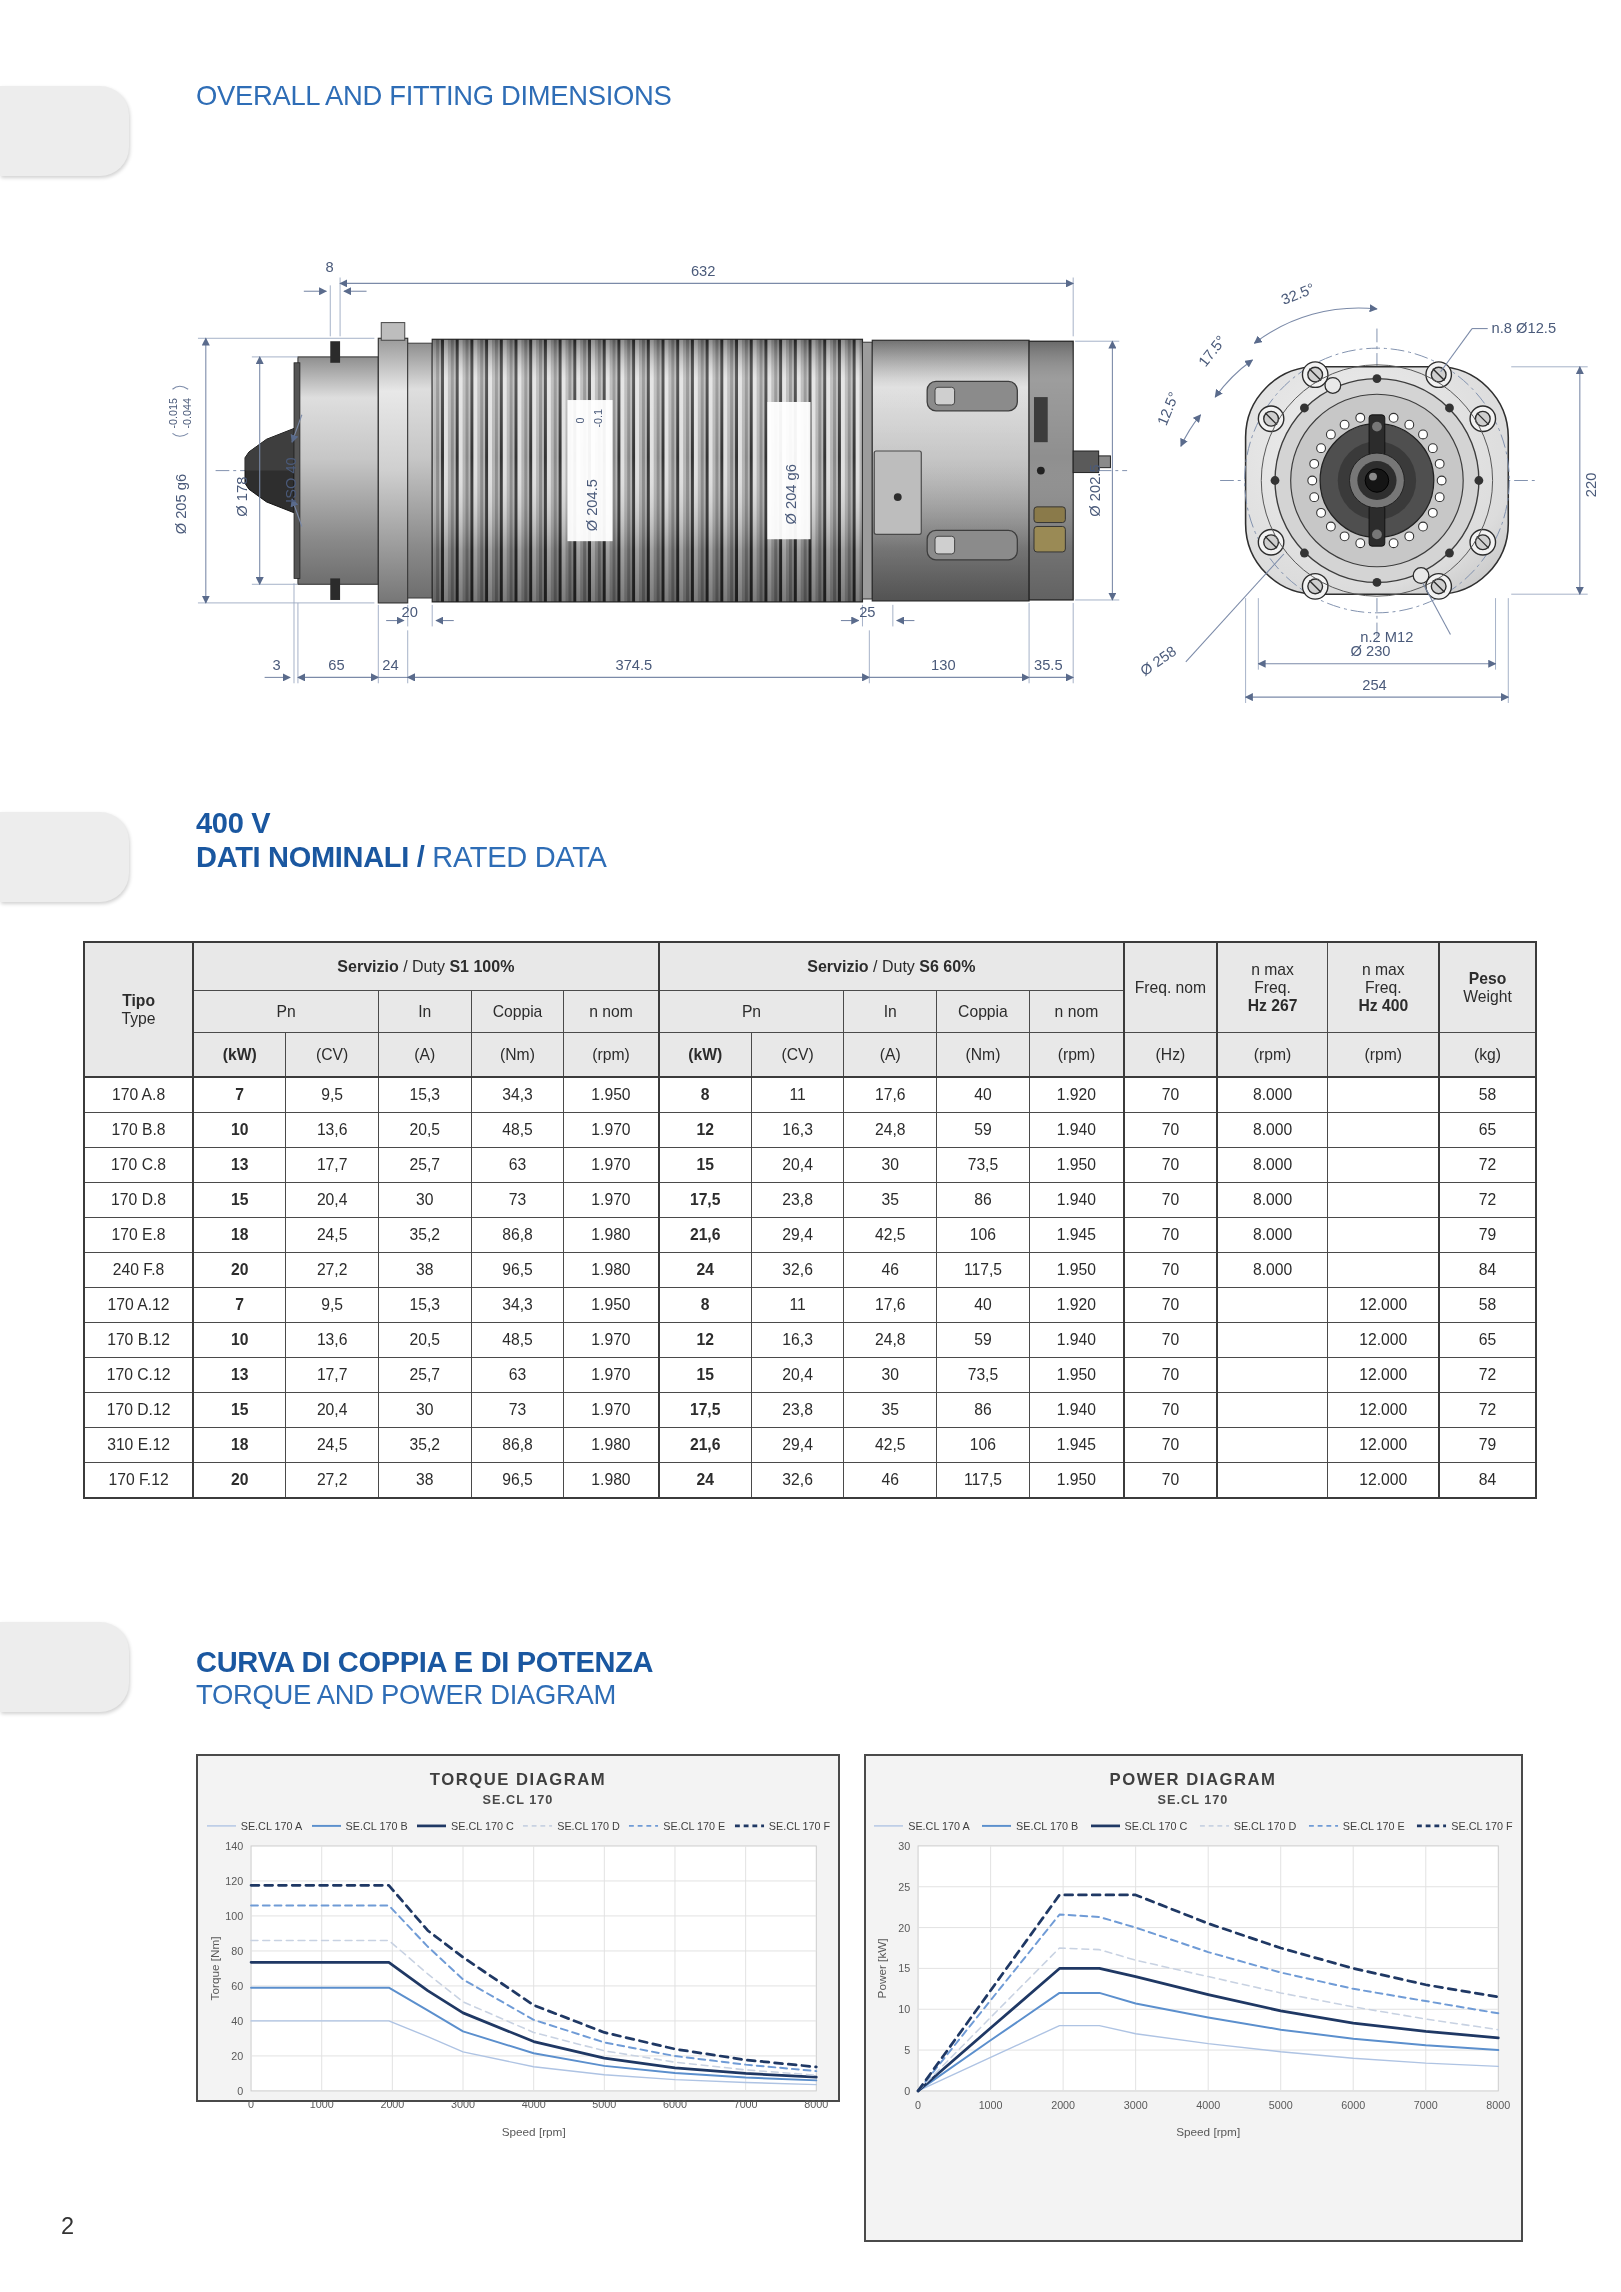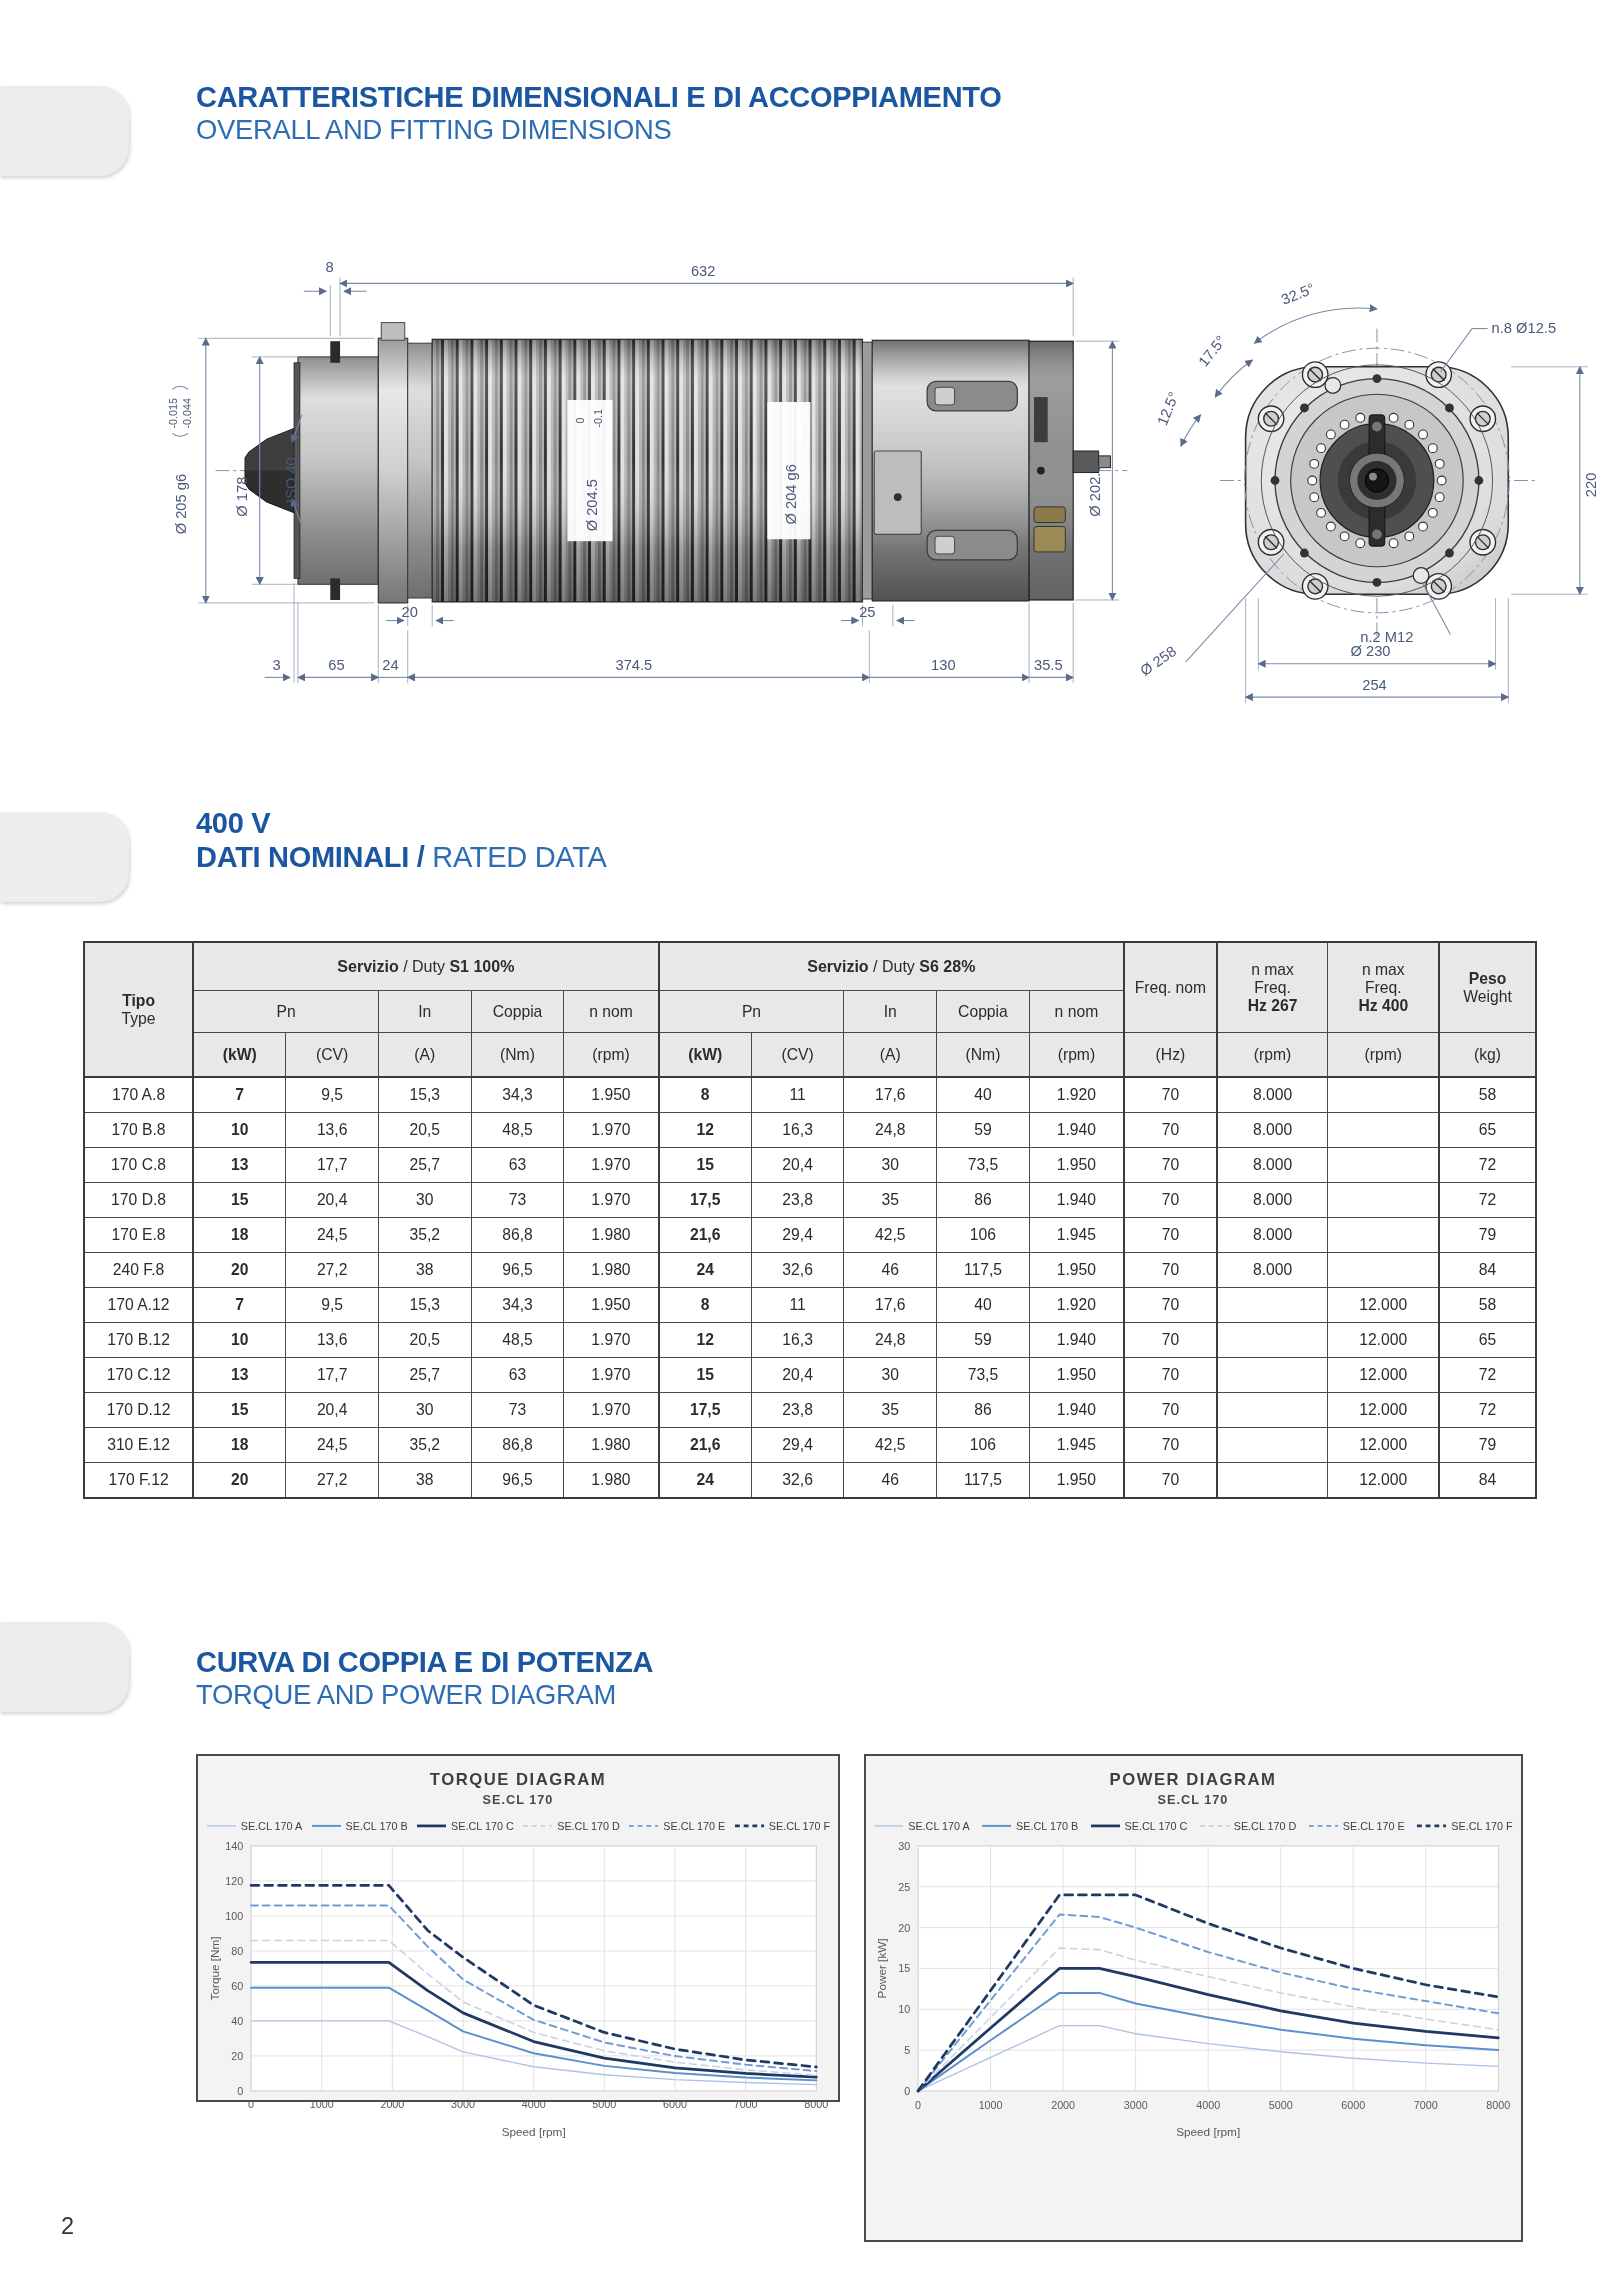--- a/index.html
+++ b/index.html
@@ -49,21 +49,20 @@
   .plot text.tick{fill:#595959;font-size:11px;font-family:"Liberation Sans",sans-serif;}
   .plot text.axis-label{fill:#595959;font-size:12px;font-family:"Liberation Sans",sans-serif;}
   
   .page-num{position:absolute;left:61px;top:2213px;font-size:23.5px;color:#333;}
 </style>
 </head>
 <body>
 
 <div class="side-tab" style="top:86px"></div>
 <div class="sec-head" style="top:80px">
-  <div class="t1">CARATTERISTICHE DIMENSIONALI E DI ACCOPPIAMENTO</div>
   <div class="t2">OVERALL AND FITTING DIMENSIONS</div>
 </div>
 
 <svg class="drawing" style="left:147px;top:250px" width="985" height="451" viewBox="0 0 1005 460">
   <defs>
     <linearGradient id="cylGrad" x1="0" y1="0" x2="0" y2="1">
       <stop offset="0" stop-color="#8f8f8f"></stop>
         <stop offset=".18" stop-color="#dedede"></stop>
       <stop offset=".45" stop-color="#c6c6c6"></stop>
         <stop offset=".8" stop-color="#8a8a8a"></stop>
@@ -408,21 +407,21 @@
         <span class="b">Tipo</span><br><span>Type</span>
       </th>
       <th colspan="5" class="br-thick grp">
         <span class="b">Servizio</span>
         <span>/ Duty</span>
         <span class="b">S1 100%</span>
       </th>
       <th colspan="5" class="br-thick grp">
         <span class="b">Servizio</span>
         <span>/ Duty</span>
-        <span class="b">S6 28%</span>
+        <span class="b">S6 60%</span>
       </th>
       <th rowspan="2" class="br-thick">
         <span>Freq. nom</span>
       </th>
       <th rowspan="2">
         <span>n max</span><br>
         <span>Freq.</span><br>
         <span class="b">Hz 267</span>
       </th>
       <th rowspan="2" class="br-thick">

